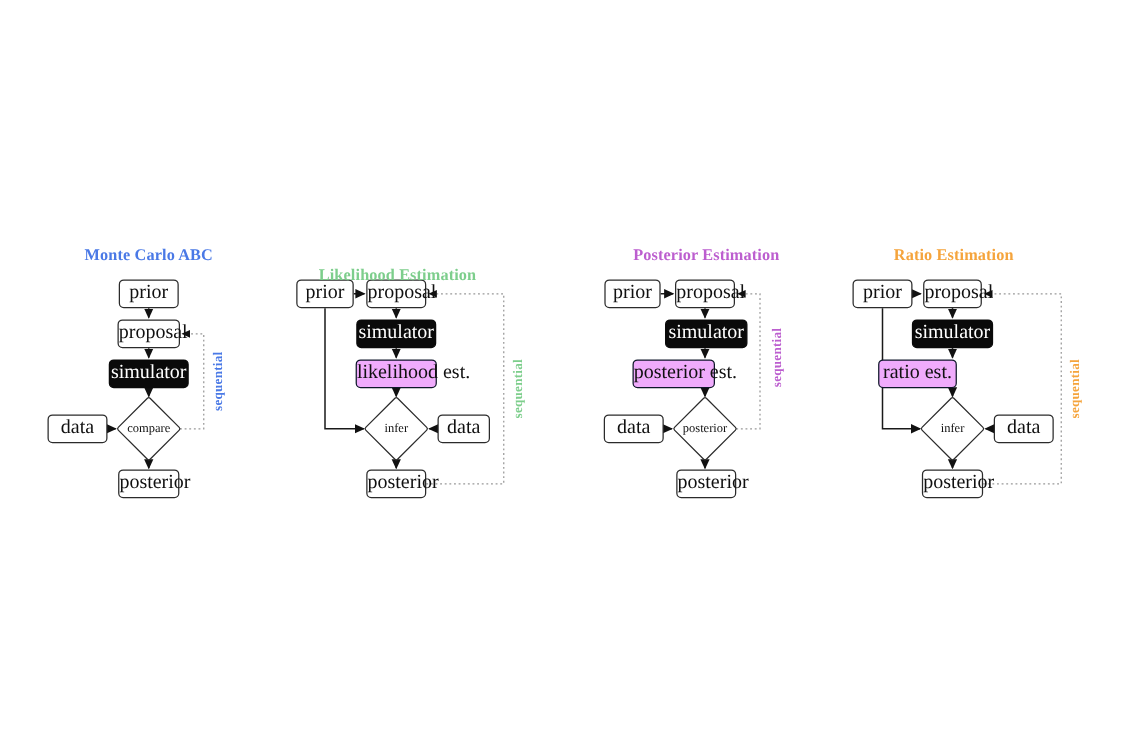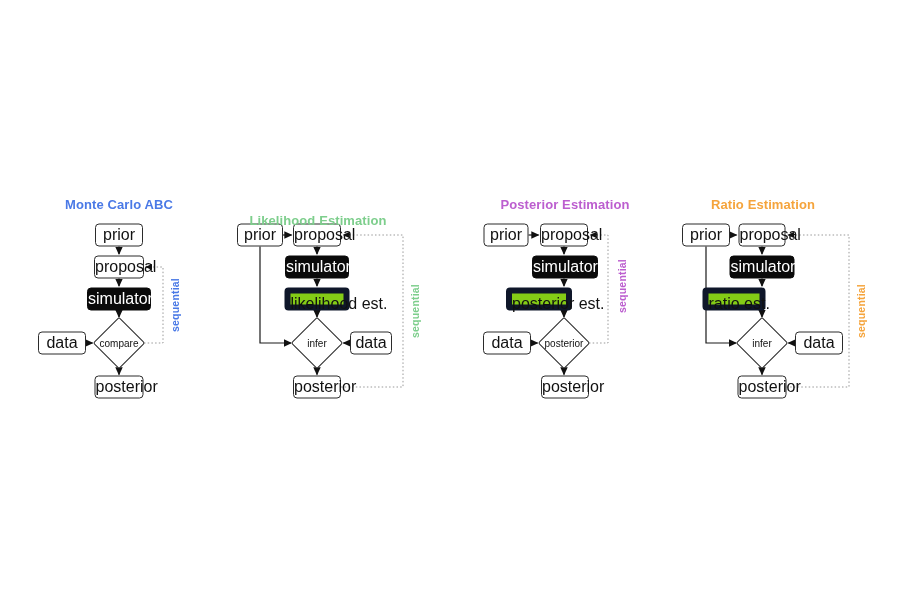--- a/index.html
+++ b/index.html
@@ -1,26 +1,26 @@
 <!DOCTYPE html>
 <html><head>
 <meta charset="utf-8">
 <style>
   html,body{margin:0;padding:0;background:#ffffff;}
   .canvas{position:relative;width:900px;height:536px;background:#ffffff;overflow:hidden;
-          font-family:Liberation Sans, sans-serif;}
+          font-family:Liberation Serif, serif;}
   .connectors{position:absolute;left:0;top:0;z-index:1;}
   .title{position:absolute;z-index:3;transform:translate(-50%,-50%);
          font-size:13px;font-weight:bold;white-space:nowrap;letter-spacing:.1px;}
   .node{position:absolute;z-index:2;transform:translate(-50%,-50%);
         box-sizing:border-box;height:23px;line-height:20px;text-align:center;
         background:#ffffff;border:1.2px solid #2b2b2b;border-radius:4px;
         font-size:16px;color:#111;white-space:nowrap;}
   .node.black{background:#0a0a0a;border-color:#0a0a0a;color:#ffffff;}
-  .node.gray{background:#84cc16;border:6px solid #0f172a;color:#111;}
+  .node.gray{background:#f0abfc;border:1px solid #0f172a;color:#111;}
   .diamond{position:absolute;z-index:2;width:35px;height:35px;background:#ffffff;
            border:1px solid #2b2b2b;border-radius:2px;
            transform:translate(-50%,-50%) rotate(45deg);}
   .dlabel{position:absolute;z-index:3;transform:translate(-50%,-50%);
           font-size:10px;color:#111;white-space:nowrap;}
   .seq{position:absolute;z-index:3;transform:translate(-50%,-50%) rotate(-90deg);
        font-size:10.5px;font-weight:bold;white-space:nowrap;letter-spacing:.2px;}
 </style>
 </head>
 <body>

